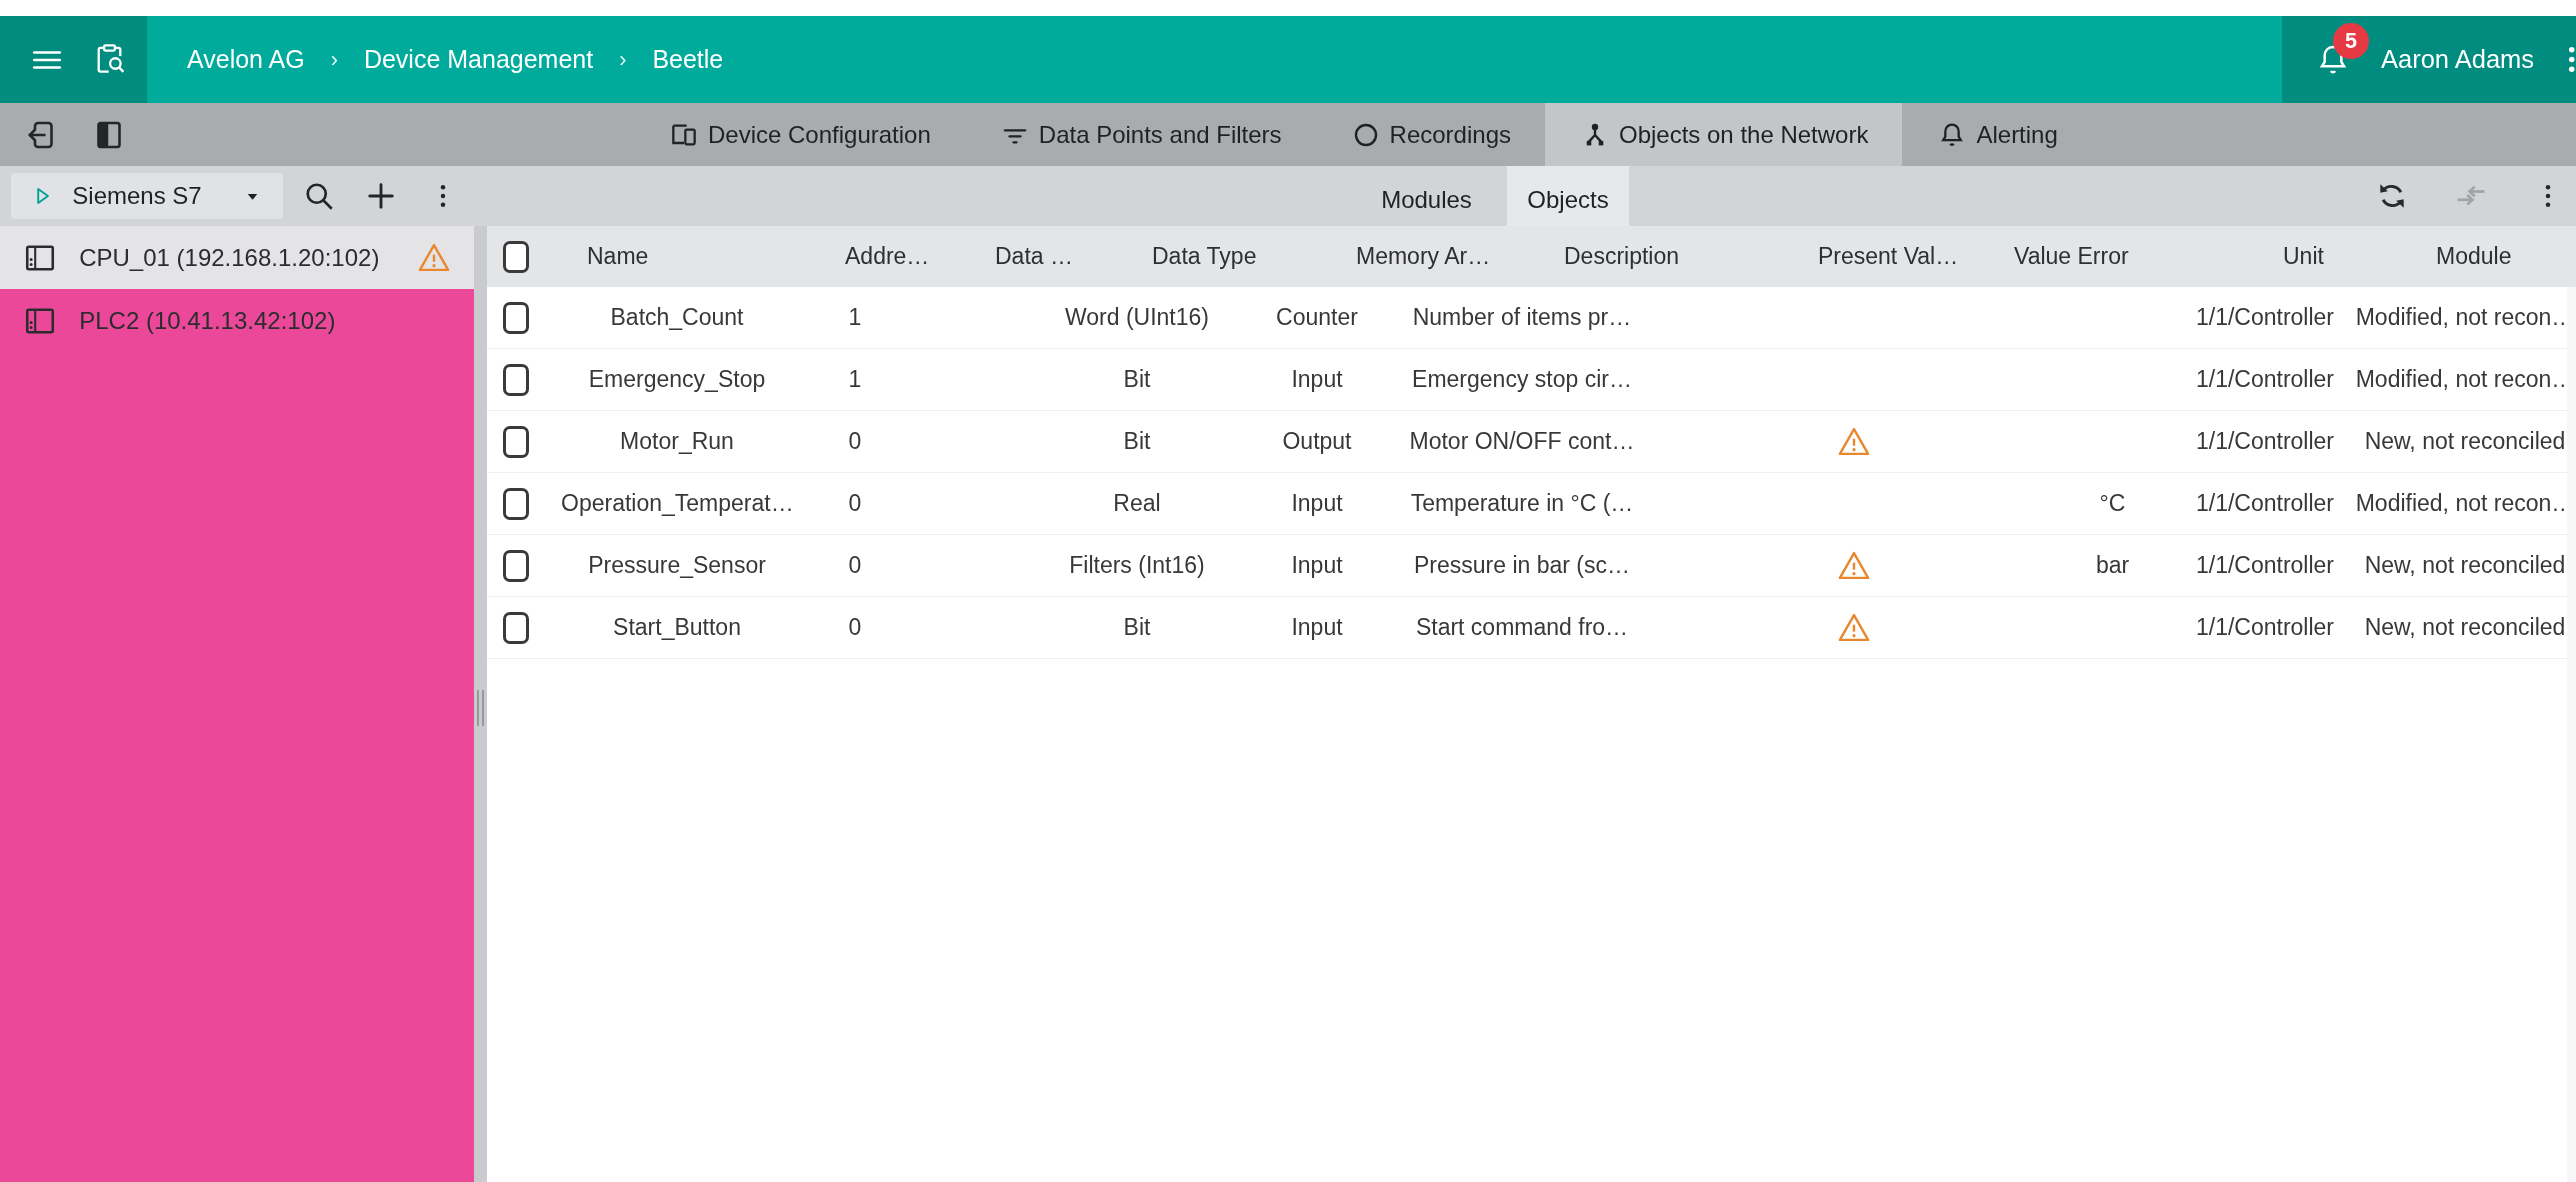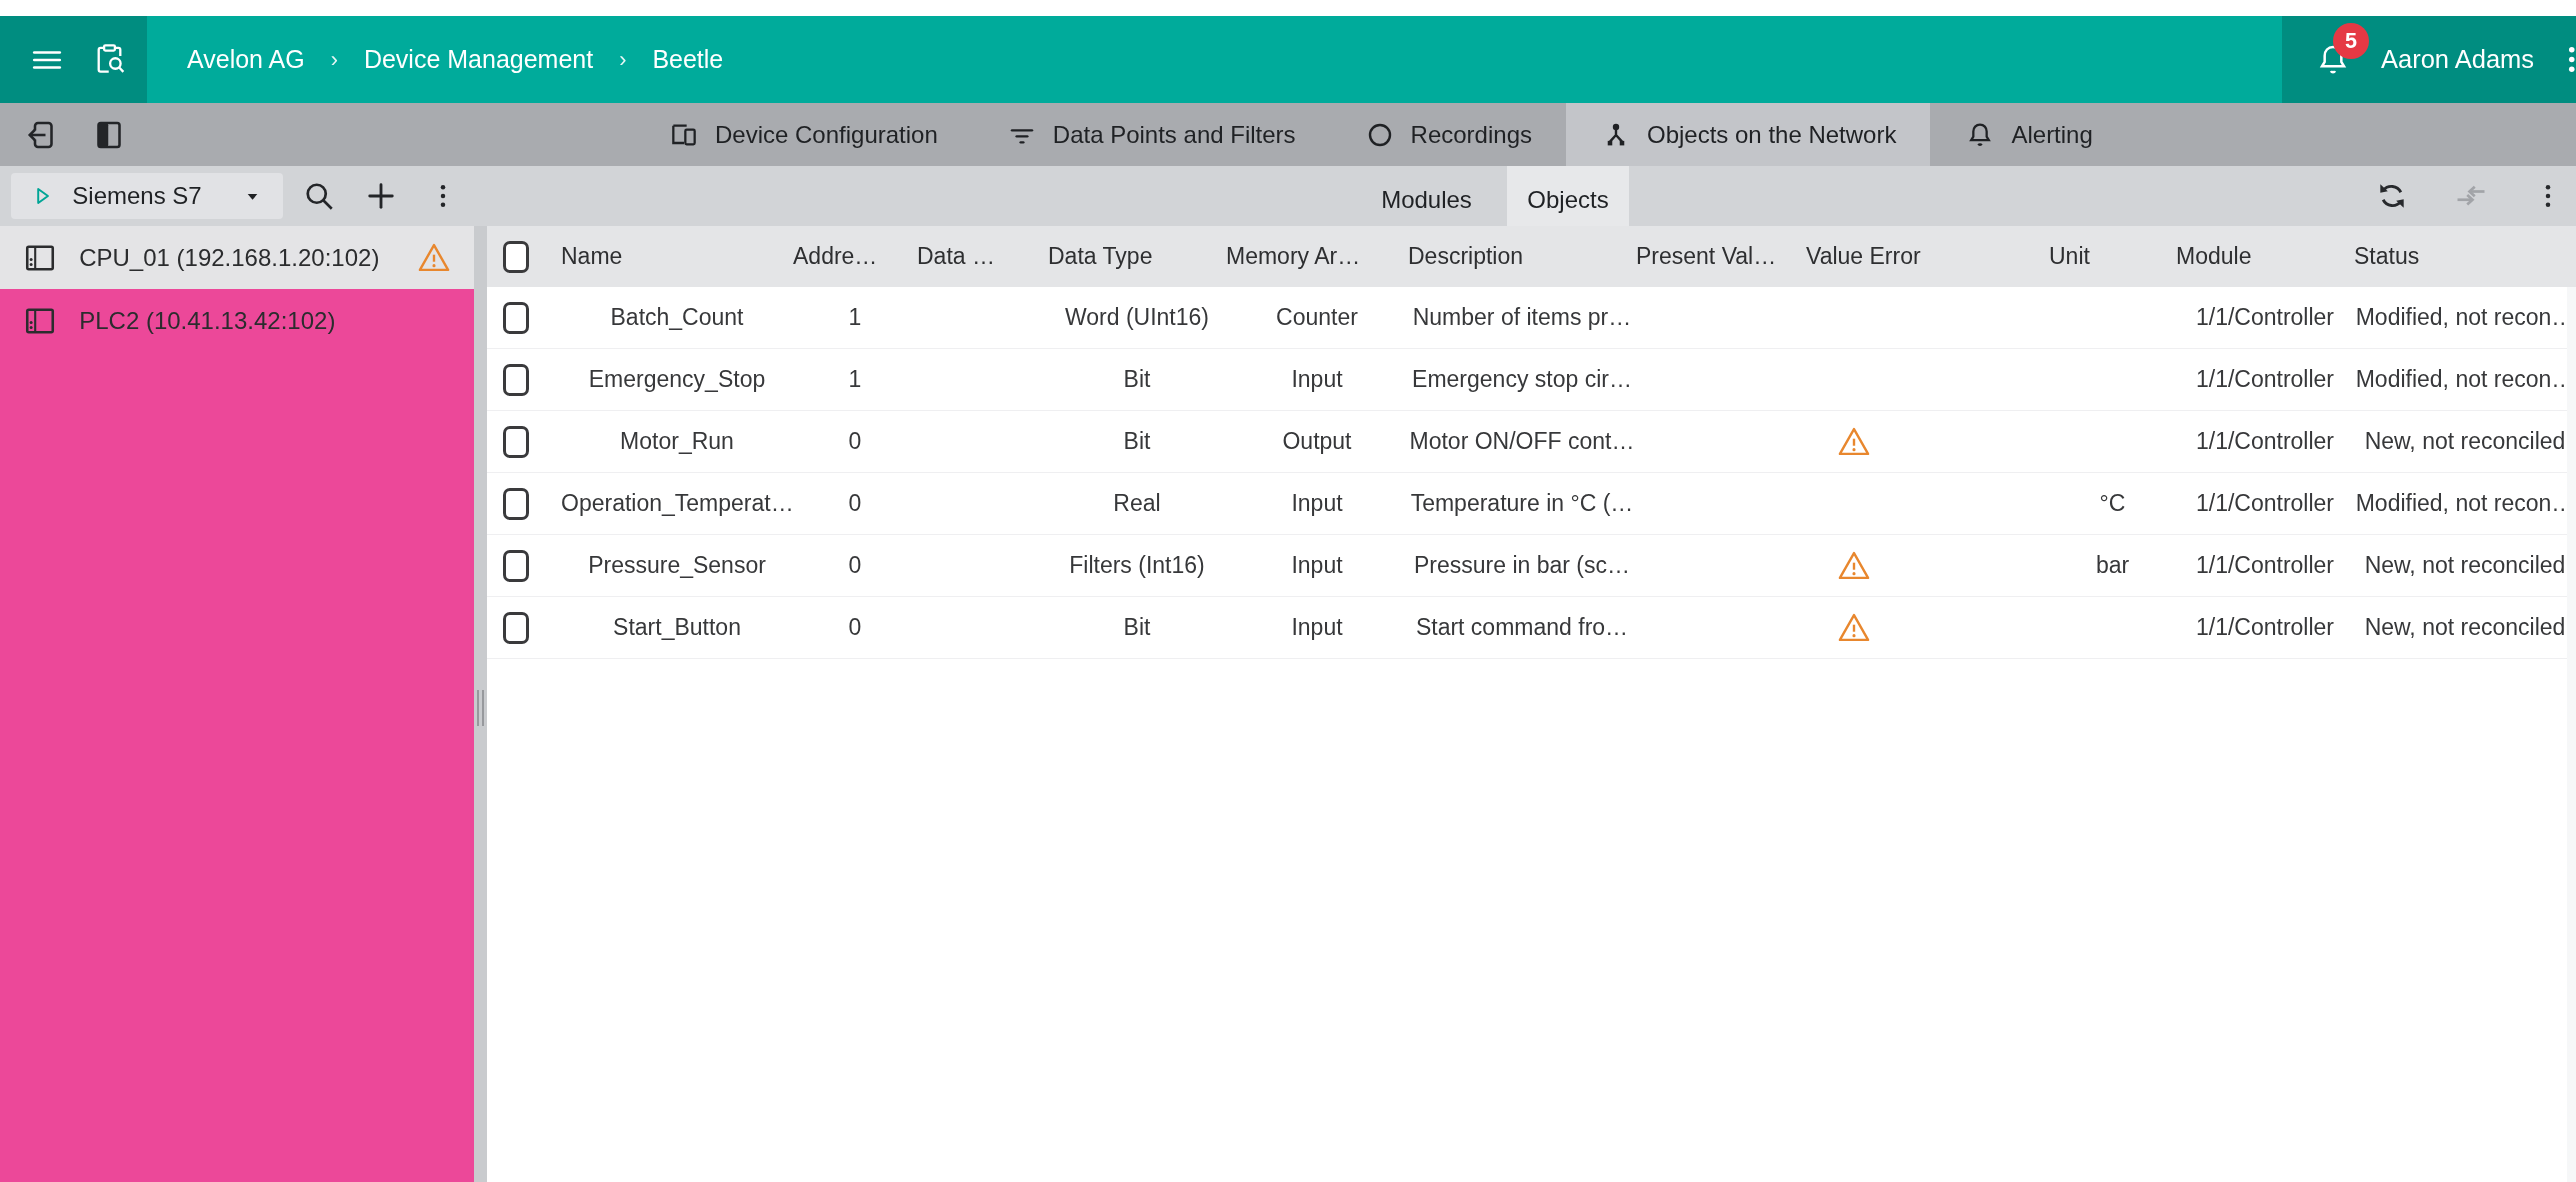--- a/index.html
+++ b/index.html
@@ -28,21 +28,21 @@
            border-radius: 18px; background: #e53944; color: #fff; font-size: 21.6px;
            font-weight: bold; display: flex; align-items: center; justify-content: center; }
   .user-name { color: #fff; font-size: 25.5px; white-space: nowrap; }
 
   
   .navbar { position: absolute; left: 0; top: 87px; width: 100%; height: 63px;
             background: #a9abaf; display: flex; align-items: stretch; }
   .navbar-icons { display: flex; align-items: center; gap: 32px; padding-left: 23px;
                   width: 634px; flex: 0 0 auto; }
   .nav-tabs { display: flex; align-items: stretch; }
-  .nav-tab { display: flex; align-items: center; gap: 15px; padding: 0 34px;
+  .nav-tab { display: flex; align-items: center; gap: 8px; padding: 0 34px;
              font-size: 24px; color: #1f2124; cursor: pointer; white-space: nowrap; }
   .nav-tab.active { background: #c3c5c9; }
 
   
   .toolbar { position: absolute; left: 0; top: 150px; width: 100%; height: 60px;
              background: #d2d4d7; }
   .driver-pill { position: absolute; left: 10.8px; top: 7px; width: 272px; height: 46px;
                  background: #e1e2e5; border-radius: 4px; display: flex; align-items: center;
                  padding: 0 18.5px; cursor: pointer; }
   .driver-pill .label { font-size: 24px; color: #1f2124; margin-left: 17px; flex: 1; }
@@ -66,21 +66,21 @@
   .device-item.selected { background: #e4e4e6; }
   .device-item .label { font-size: 24px; color: #2b2c2e; flex: 1; white-space: nowrap;
                         overflow: hidden; }
   .splitter { width: 13px; flex: 0 0 auto; background: #c9cbce; position: relative;
               cursor: col-resize; }
   .splitter .handle { position: absolute; top: 464px; left: 3.1px; width: 7px; height: 36px;
               border-left: 2.3px solid #97999d; border-right: 2.3px solid #97999d; }
 
   .table-area { flex: 1 1 auto; position: relative; background: #fff; overflow: hidden; }
   .thead { height: 61px; background: #e4e5e7; display: flex; align-items: center;
-           font-size: 23px; color: #2e2f31; }
+           font-size: 23px; color: #2e2f31; gap: 26px; }
   .trow { height: 62px; display: flex; align-items: center; font-size: 23px; color: #37383a;
           border-bottom: 1.5px solid #efeff1; background: #fff; text-align: center; }
   .cell { white-space: nowrap; overflow: hidden; flex: 0 0 auto; }
   .col-check { width: 74px; display: flex; align-items: center; padding-left: 15.5px; }
   .col-name { width: 232px; } .col-address { width: 124px; } .col-data { width: 131px; }
   .col-datatype { width: 178px; } .col-memory { width: 182px; } .col-description { width: 228px; }
   .col-present { width: 170px; } .col-error { width: 243px; } .col-unit { width: 127px; }
   .col-module { width: 178px; } .col-status { flex: 1 1 auto; }
   .col-error svg { margin-left: 31px; }
   .checkbox { width: 26px; height: 32px; border: 3.9px solid #3a3a3c; border-radius: 7px;

